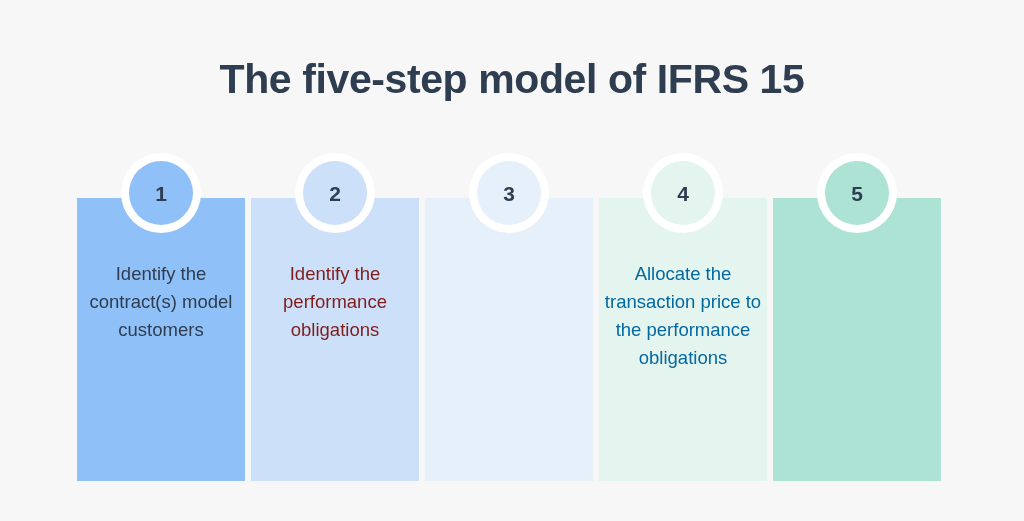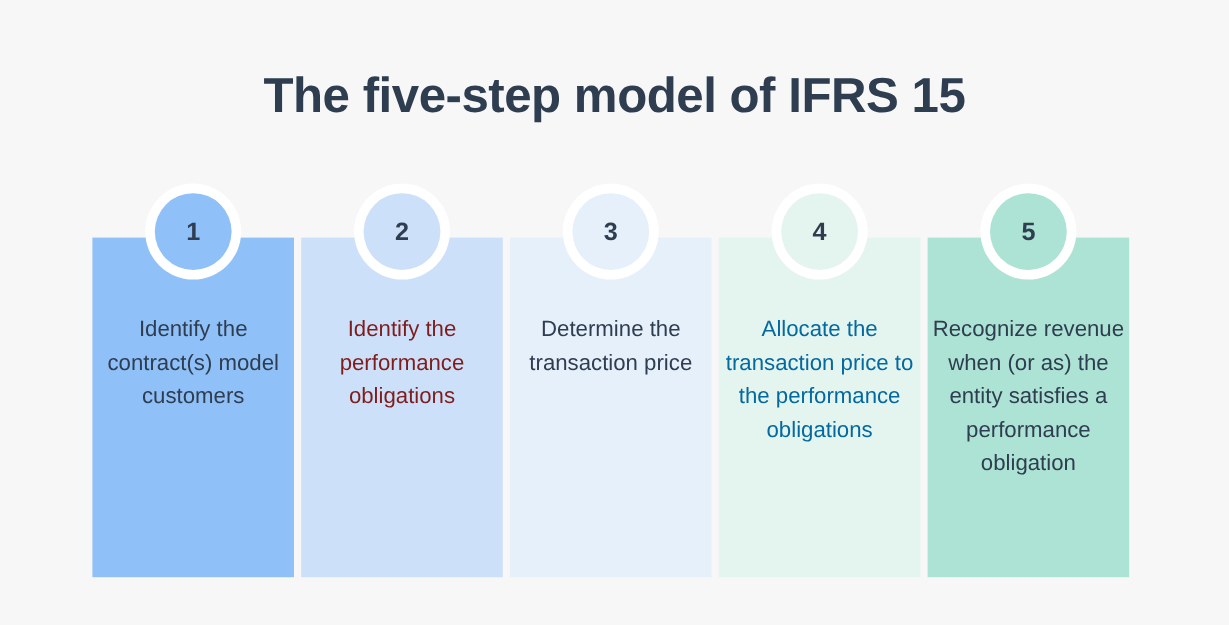--- a/index.html
+++ b/index.html
@@ -127,35 +127,33 @@
       </div>
       <div class="step-text" style="color: #7f1d1d;">Identify the performance obligations</div>
     </div>
 
     <div class="step-card" style="background: rgb(230, 240, 250);">
       <div class="step-badge" style="background: rgb(255, 255, 255);">
         <div class="step-badge-inner" style="background: rgb(230, 240, 250);">
           <span class="step-number" style="color: rgb(46, 61, 80);">3</span>
         </div>
       </div>
-      <div class="step-text" style="color: rgb(46, 61, 80);">Determine the transaction price</div>
     </div>
 
     <div class="step-card" style="background: rgb(228, 244, 238);">
       <div class="step-badge" style="background: rgb(255, 255, 255);">
         <div class="step-badge-inner" style="background: rgb(228, 244, 238);">
           <span class="step-number" style="color: rgb(46, 61, 80);">4</span>
         </div>
       </div>
       <div class="step-text" style="color: #0369a1;">Allocate the transaction price to the performance obligations</div>
     </div>
 
     <div class="step-card" style="background: rgb(173, 227, 212);">
       <div class="step-badge" style="background: rgb(255, 255, 255);">
         <div class="step-badge-inner" style="background: rgb(173, 227, 212);">
           <span class="step-number" style="color: rgb(46, 61, 80);">5</span>
         </div>
       </div>
-      <div class="step-text" style="color: rgb(46, 61, 80);">Recognize revenue when (or as) the entity satisfies a performance obligation</div>
     </div>
 
   </div>
 </div>
 
 </body></html>

